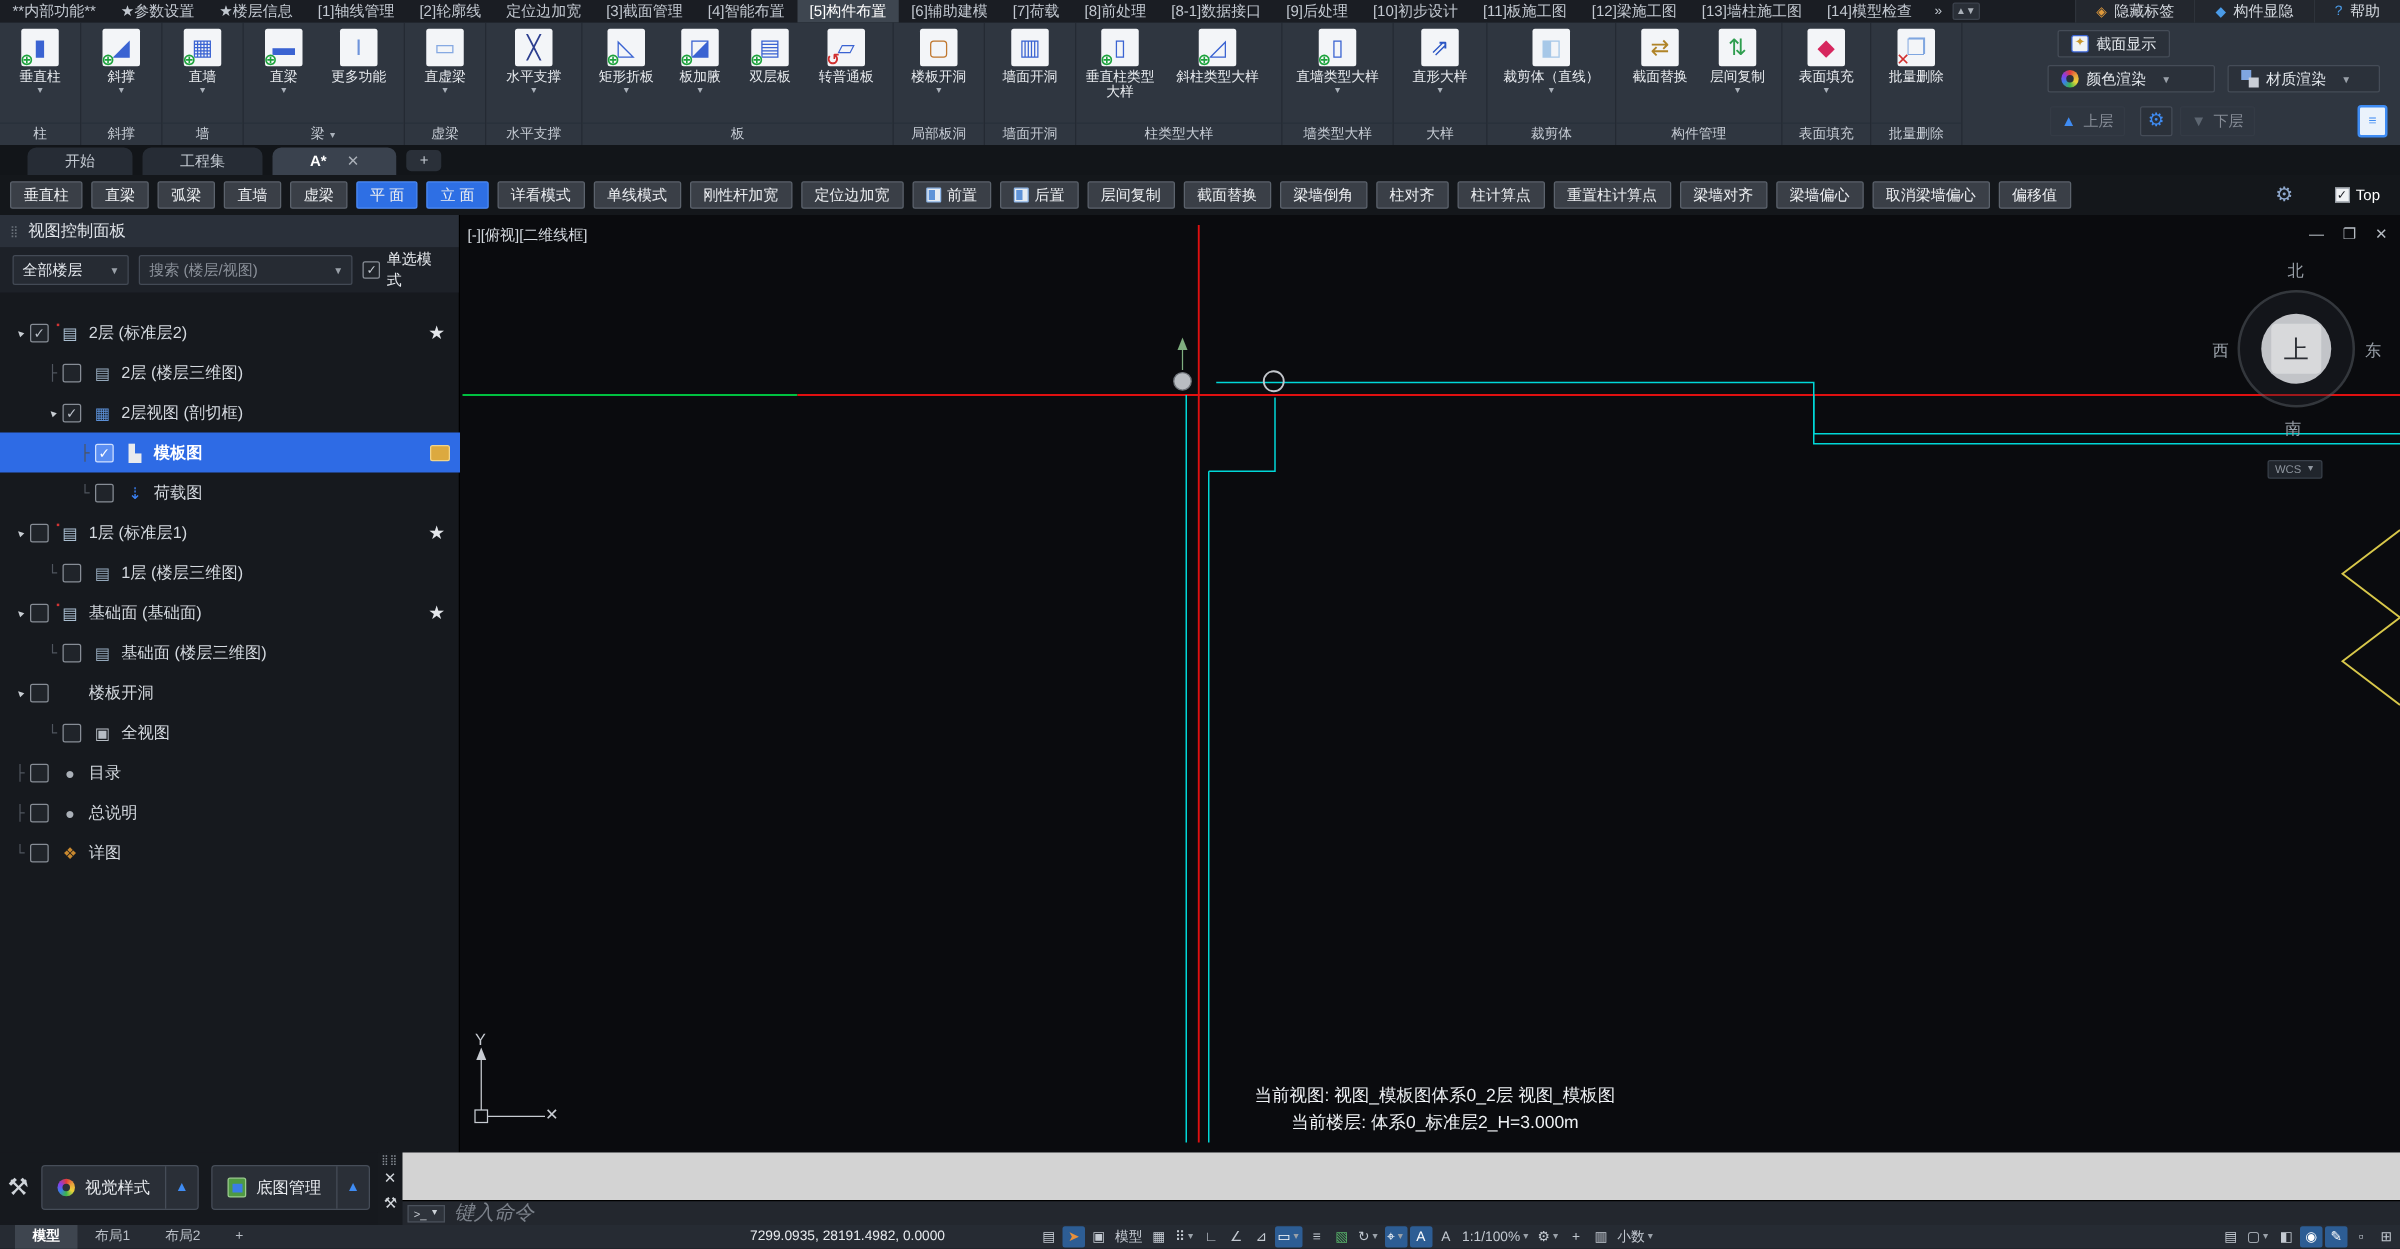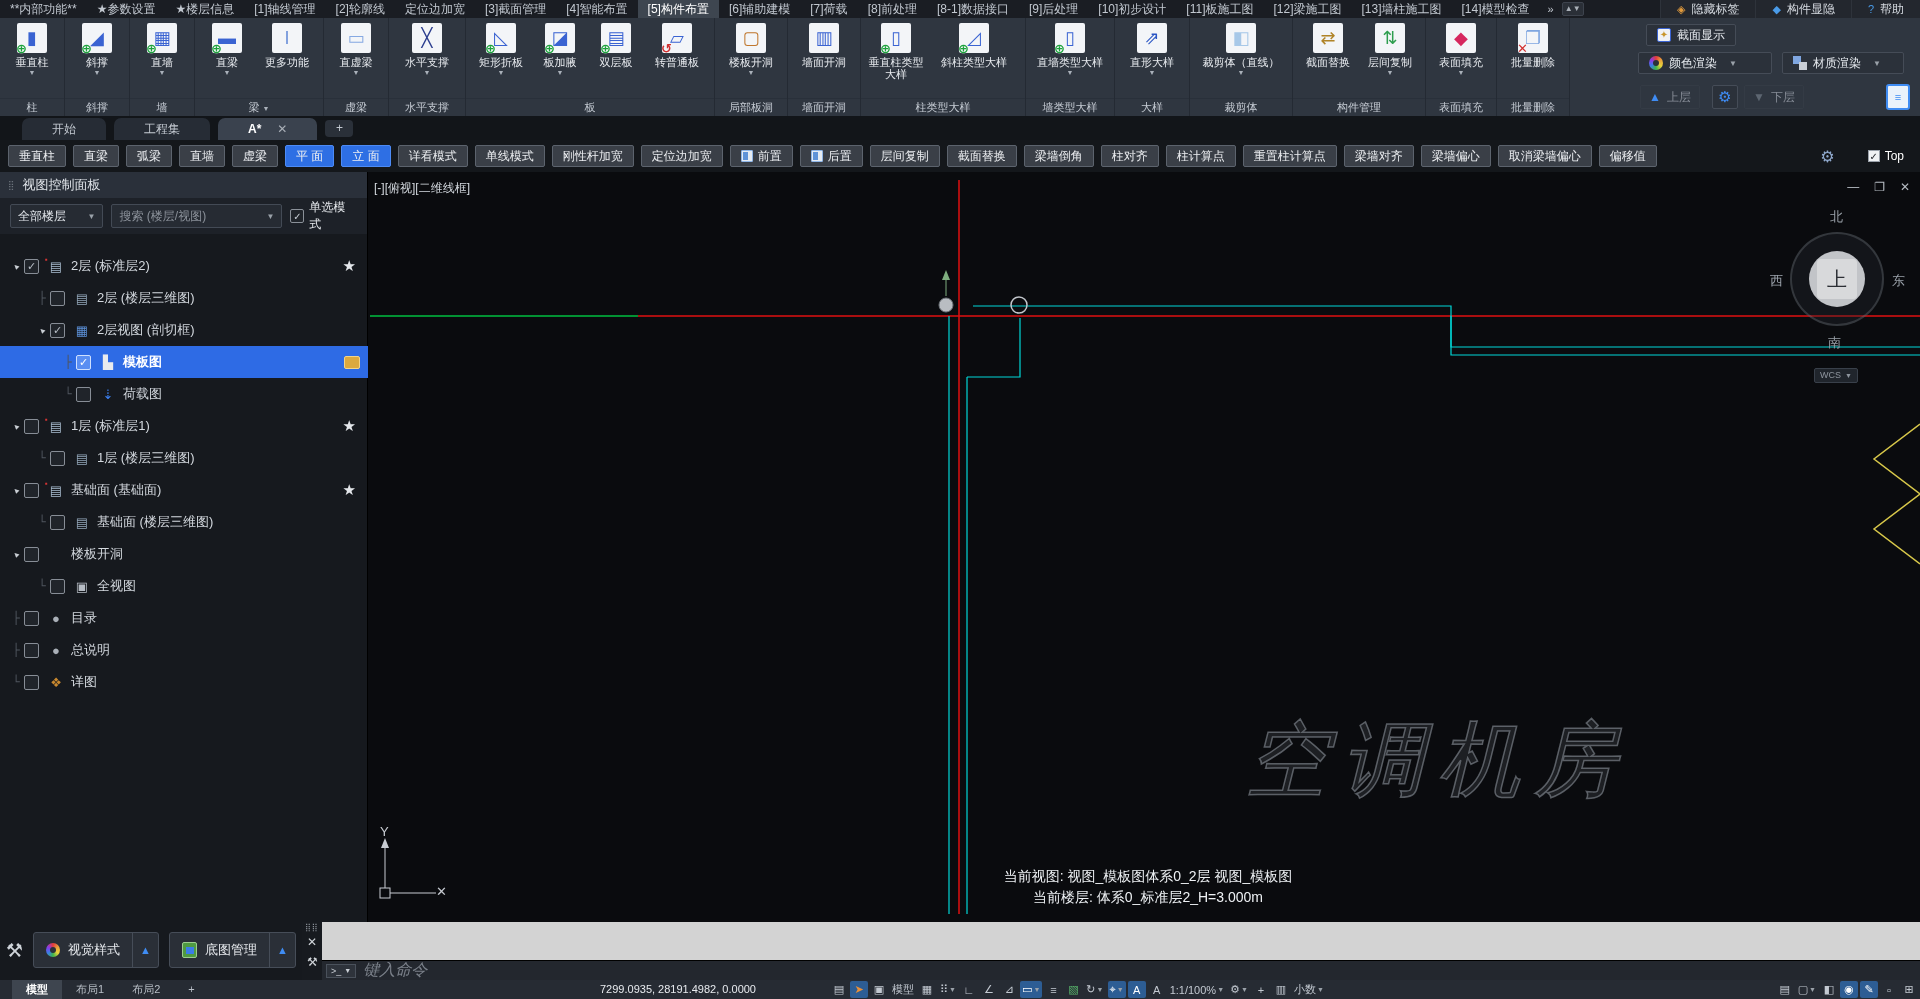--- a/index.html
+++ b/index.html
@@ -702,21 +702,20 @@
     <div class="cinner"></div>
     <div class="csq">上</div>
     <span class="cdir" style="left:0;top:64px;">西</span>
     <span class="cdir" style="left:122px;top:64px;">东</span>
     <span class="cdir" style="left:58px;top:126px;">南</span>
   </div>
   <div class="wcs">
     <span>WCS</span>
     <span style="font-size:7px;">▼</span>
   </div>
-  <div class="watermark">空调机房</div>
   <div class="cstatus">
     <div>当前视图: 视图_模板图体系0_2层 视图_模板图</div>
     <div>当前楼层: 体系0_标准层2_H=3.000m</div>
   </div>
   <span style="position:absolute;left:12px;top:652px;color:#c8ccd2;font-size:13px;">Y</span>
   <span style="position:absolute;left:68px;top:712px;color:#c8ccd2;font-size:13px;">✕</span>
 </div>
 
 <div class="cmd">
   <span class="cmdgrip">⣿⣿</span>

